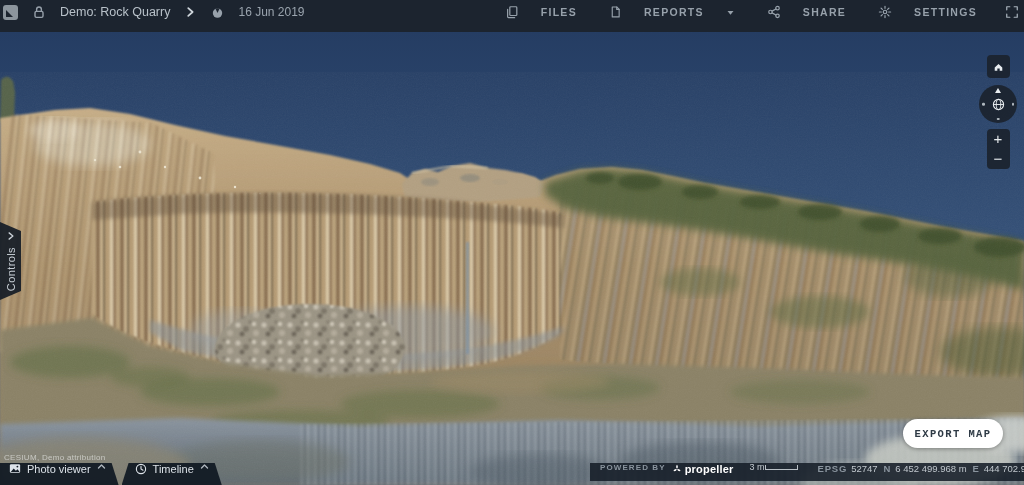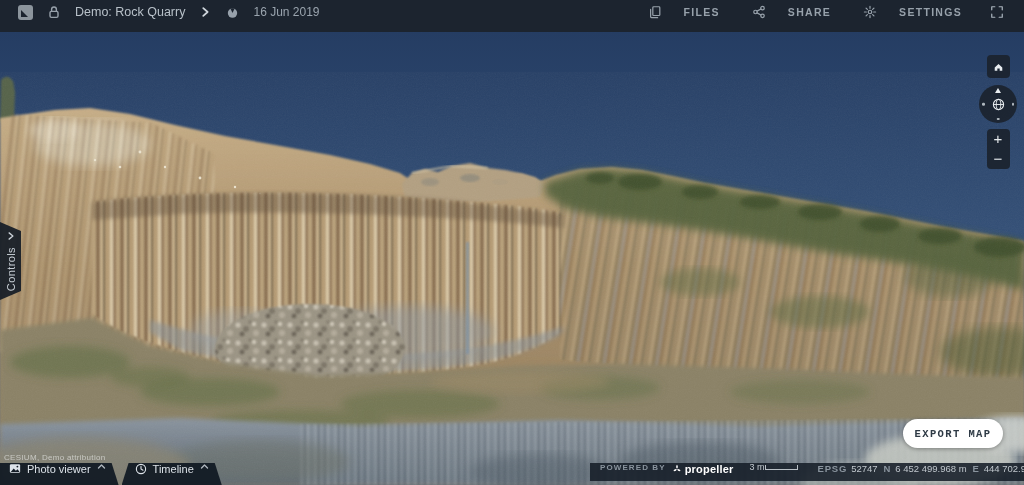--- a/index.html
+++ b/index.html
@@ -5,21 +5,21 @@
   html,body{margin:0;padding:0;background:#10161e;}
   .stage{position:relative;width:1024px;height:485px;overflow:hidden;
          font-family:"Liberation Sans",sans-serif;background:#1c242f;}
   .stage *{box-sizing:border-box;}
 
   
   .scene{position:absolute;left:0;top:32px;width:1024px;height:453px;display:block;cursor:grab;}
 
   
   .topbar{position:absolute;left:0;top:0;width:1024px;height:24px;background:#1c242f;
-          display:flex;align-items:center;justify-content:space-between;padding:0 18px;z-index:30;}
+          display:flex;align-items:center;justify-content:space-between;padding:0 3px;z-index:30;}
   .tb-left,.tb-right{display:flex;align-items:center;}
   .tb-left>*{margin-right:13px;}
   .tb-title{color:#b8c1c9;font-size:12.5px;}
   .tb-date{color:#9aa4ae;font-size:12px;}
   .logo-mark{width:15px;height:15px;border-radius:3px;background:#8c959d;position:relative;}
   .logo-mark::after{content:"";position:absolute;left:3px;bottom:3px;width:0;height:0;
           border-left:7px solid #1c242f;border-top:7px solid transparent;}
   .tb-btn{display:flex;align-items:center;gap:22px;background:none;border:none;color:#97a1ab;
           font-family:"Liberation Sans",sans-serif;font-size:10.5px;font-weight:bold;
           letter-spacing:1.3px;margin-left:28px;cursor:pointer;padding:4px 2px;}
@@ -275,20 +275,30 @@
     </div>
     <div class="tb-right">
       <button class="tb-btn">
         <svg width="14" height="14" viewBox="0 0 16 16">
           <rect x="5.5" y="2" width="8" height="10" rx="1" class="icon-stroke"></rect>
           <path d="M3,5 v8.5 a1,1 0 0 0 1,1 h7" class="icon-stroke"></path>
         </svg>
         <span>FILES</span>
       </button>
       <button class="tb-btn">
+        <svg width="13" height="14" viewBox="0 0 16 16">
+          <path d="M4,1.8 h5.5 l3,3 V14 H4 Z" class="icon-stroke"></path>
+          <path d="M9.5,1.8 v3 h3" class="icon-stroke"></path>
+        </svg>
+        <span>REPORTS</span>
+        <svg width="9" height="9" viewBox="0 0 12 12">
+          <polygon points="2,4 10,4 6,9" fill="#97a1ab"></polygon>
+        </svg>
+      </button>
+      <button class="tb-btn">
         <svg width="14" height="14" viewBox="0 0 16 16">
           <circle cx="12" cy="3.6" r="2" class="icon-stroke"></circle>
             <circle cx="4" cy="8" r="2" class="icon-stroke"></circle>
           <circle cx="12" cy="12.4" r="2" class="icon-stroke"></circle>
           <line x1="5.8" y1="7" x2="10.2" y2="4.5" class="icon-stroke"></line>
           <line x1="5.8" y1="9" x2="10.2" y2="11.5" class="icon-stroke"></line>
         </svg>
         <span>SHARE</span>
       </button>
       <button class="tb-btn">

